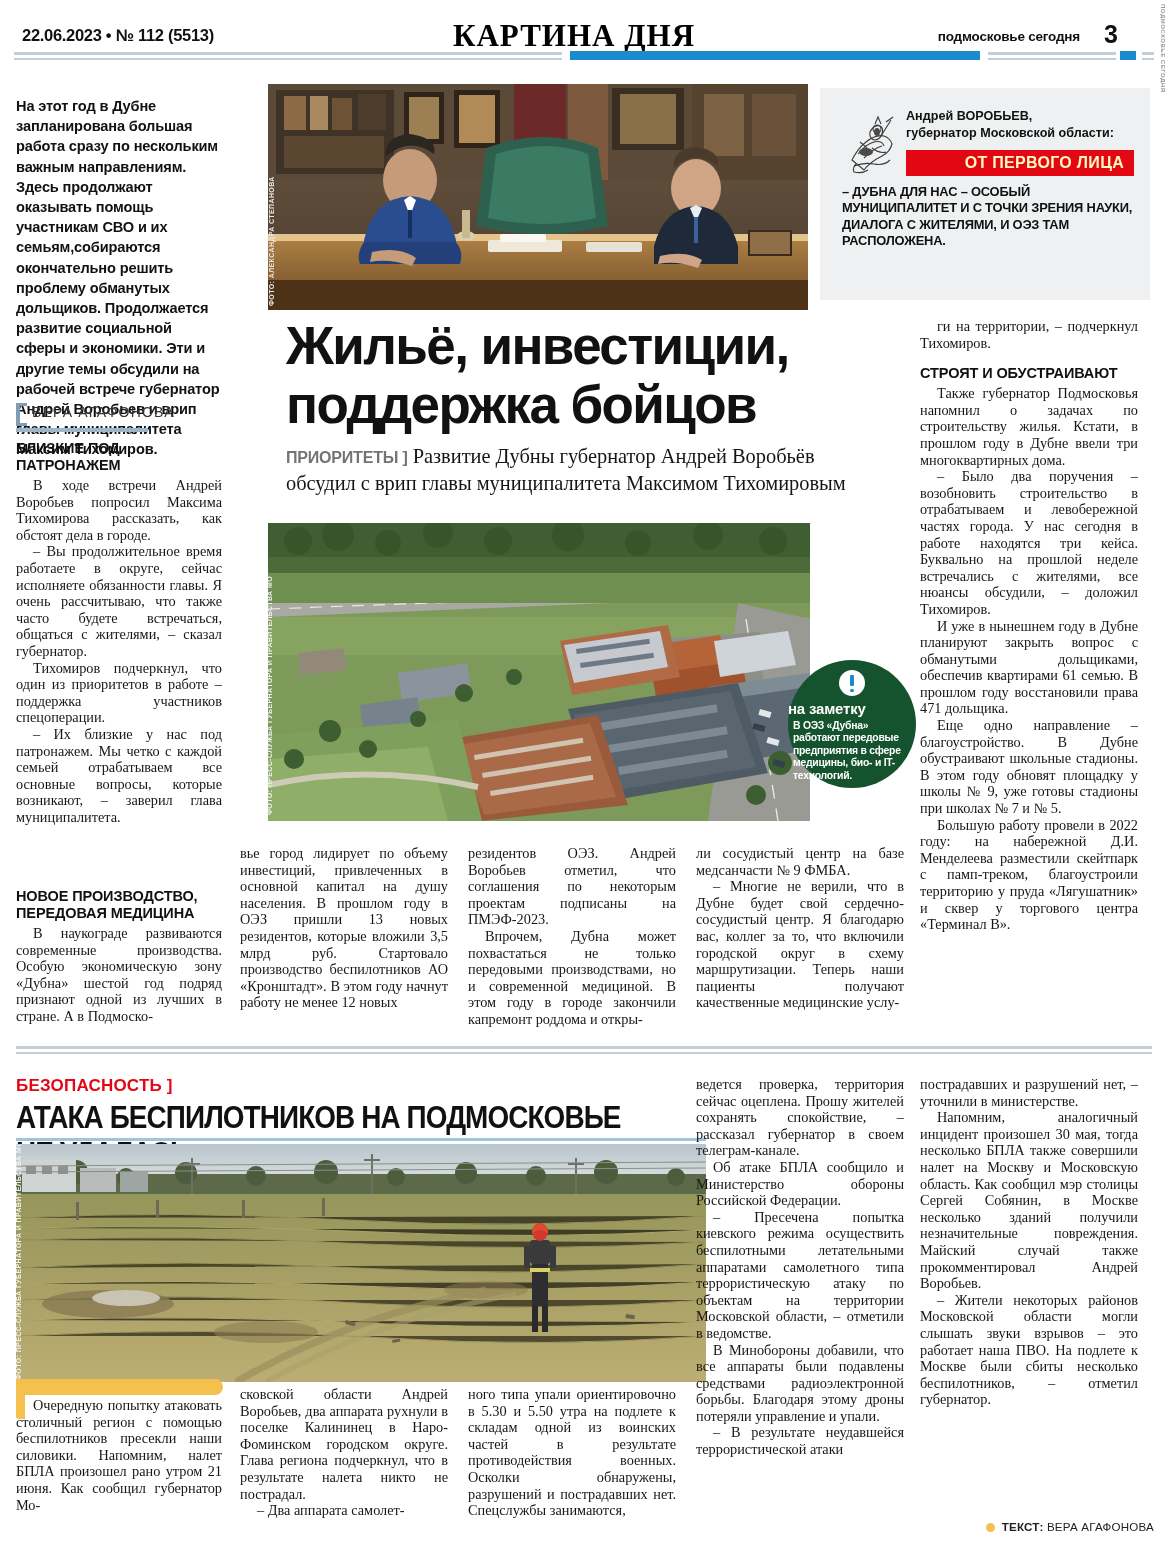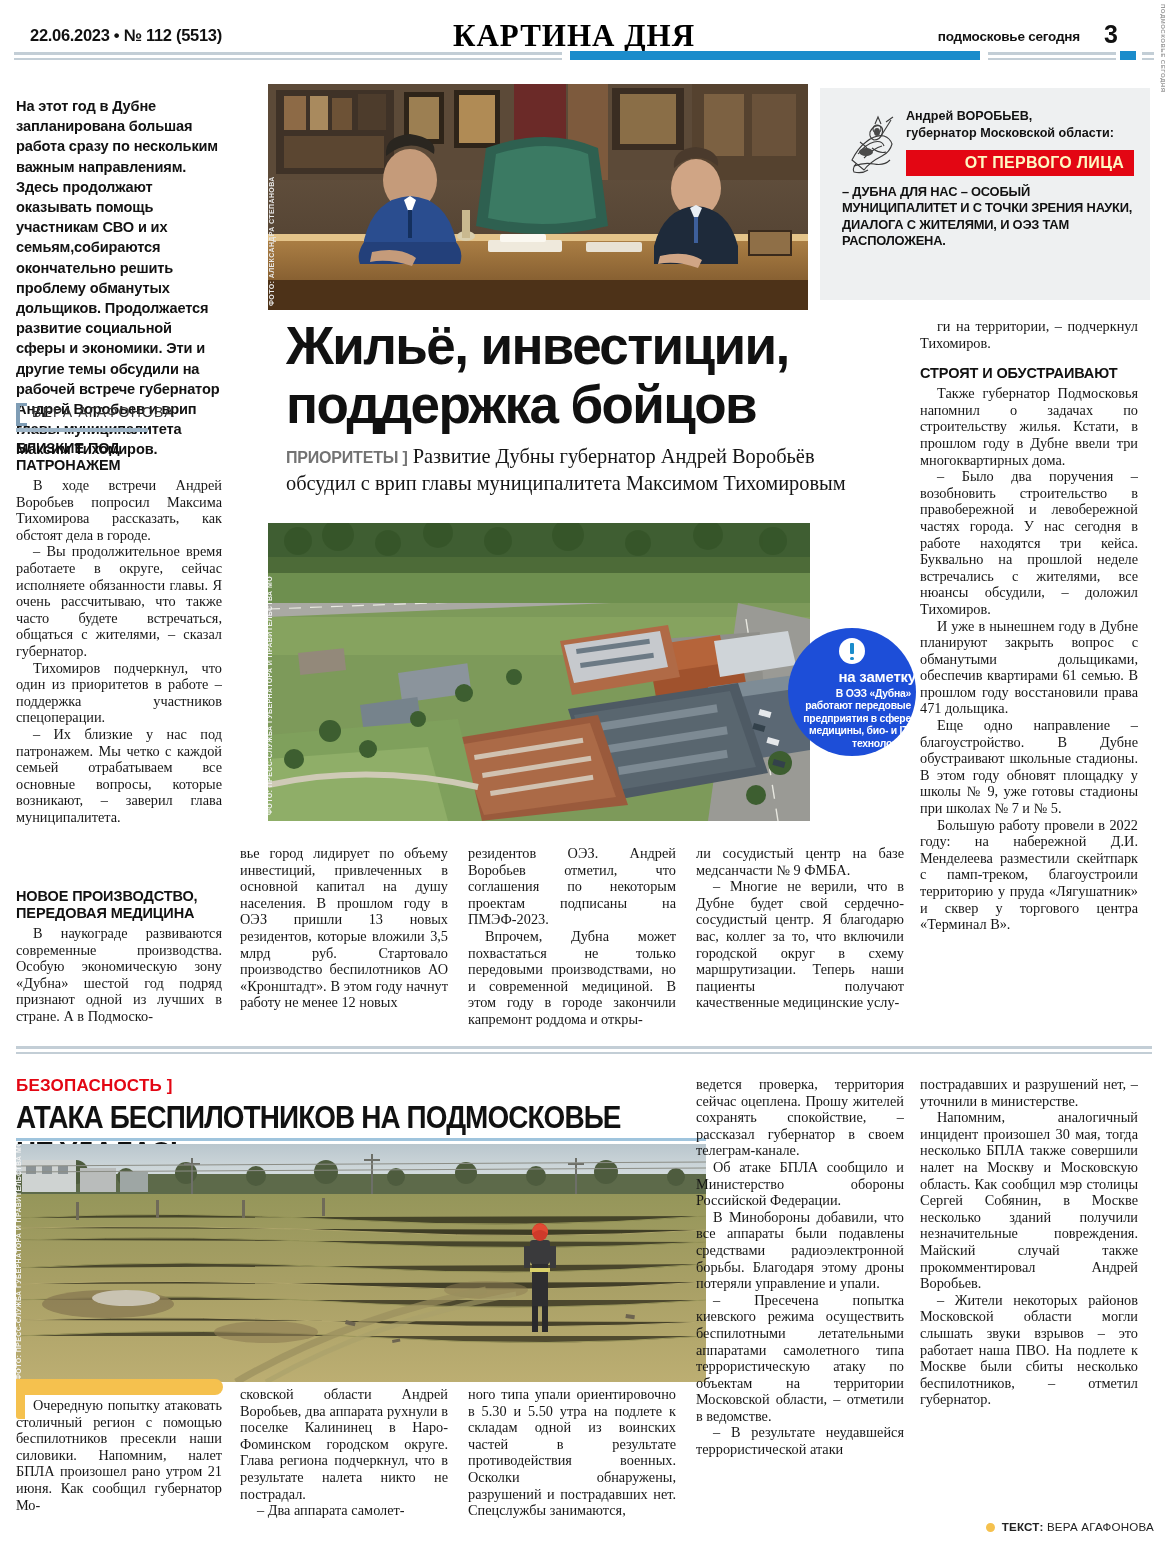--- a/index.html
+++ b/index.html
@@ -5,21 +5,21 @@
   html,body{margin:0;padding:0;}
   body{
     width:1168px;height:1555px;background:#ffffff;
     font-family:"Liberation Serif",serif;color:#1a1a1a;
     position:relative;overflow:hidden;
   }
   .page{position:absolute;inset:0;}
 
   
   .masthead{position:absolute;left:14px;top:22px;width:1120px;height:44px;}
-  .mh-date{position:absolute;left:16px;top:4px;font-family:"Liberation Sans",sans-serif;
+  .mh-date{position:absolute;left:8px;top:4px;font-family:"Liberation Sans",sans-serif;
     font-weight:bold;font-size:16.5px;letter-spacing:-0.3px;color:#111;}
   .mh-title{position:absolute;left:0;right:0;top:-4px;text-align:center;
     font-family:"Liberation Serif",serif;font-weight:bold;font-size:31px;
     letter-spacing:1px;color:#000;}
   .mh-brand{position:absolute;right:54px;top:7px;font-family:"Liberation Sans",sans-serif;
     font-weight:bold;font-size:13.5px;letter-spacing:-0.2px;color:#111;}
   .mh-pageno{position:absolute;right:16px;top:-2px;font-family:"Liberation Sans",sans-serif;
     font-weight:bold;font-size:25px;color:#111;}
 
   .mh-rules{position:absolute;left:14px;top:52px;width:1140px;height:10px;}
@@ -81,22 +81,22 @@
   
   .headline{position:absolute;left:286px;top:316px;width:610px;
     font-family:"Liberation Sans",sans-serif;font-weight:bold;font-size:53px;
     line-height:59px;letter-spacing:-1.6px;color:#111;}
   .deck{position:absolute;left:286px;top:444px;width:600px;
     font-family:"Liberation Serif",serif;font-size:20.4px;line-height:25.5px;color:#151515;}
   .kicker{font-family:"Liberation Sans",sans-serif;font-weight:bold;font-size:16px;
     color:#737373;letter-spacing:-0.2px;}
 
   
-  .note{position:absolute;left:788px;top:628px;width:128px;height:128px;border-radius:50%;
-    background:#1d4ed8;color:#fff;text-align:right;box-sizing:border-box;padding-top:10px;}
+  .note{position:absolute;left:788px;top:660px;width:128px;height:128px;border-radius:50%;
+    background:#14532d;color:#fff;text-align:left;box-sizing:border-box;padding-top:10px;}
   .note-ico{width:26px;height:26px;border-radius:50%;background:#fff;margin:0 auto 4px;
     position:relative;}
   .note-ico:before{content:"";position:absolute;left:50%;top:5px;margin-left:-1.6px;
     width:3.2px;height:11px;background:#1b8ccb;border-radius:1px;}
   .note-ico:after{content:"";position:absolute;left:50%;top:18.5px;margin-left:-1.8px;
     width:3.6px;height:3.6px;background:#1b8ccb;border-radius:50%;}
   .note-t{font-family:"Liberation Sans",sans-serif;font-weight:bold;font-size:15px;
     letter-spacing:-0.2px;margin-bottom:3px;}
   .note-b{font-family:"Liberation Sans",sans-serif;font-weight:bold;font-size:10.4px;
     line-height:12.4px;letter-spacing:-0.25px;padding:0 5px;}
@@ -407,21 +407,21 @@
     <div class="note-b">В ОЭЗ «Дубна» работают передовые предприятия в сфере медицины, био- и IT-технологий.</div>
   </div>
 
   <div class="ta-c5top">
     <div class="body-text">
       <p>ги на территории, – подчеркнул Тихомиров.</p>
     </div>
     <div class="sub-head" style="margin-top:14px;">СТРОЯТ И ОБУСТРАИВАЮТ</div>
     <div class="body-text">
       <p>Также губернатор Подмосковья напомнил о задачах по строительству жилья. Кстати, в прошлом году в Дубне ввели три многоквартирных дома.</p>
-      <p>– Было два поручения – возобновить строительство в правобережной и левобережной частях города. У нас сегодня в работе находятся три кейса. Буквально на прошлой неделе встречались с жителями, все нюансы обсудили, – доложил Тихомиров.</p>
+      <p>– Было два поручения – возобновить строительство в отрабатываем и левобережной частях города. У нас сегодня в работе находятся три кейса. Буквально на прошлой неделе встречались с жителями, все нюансы обсудили, – доложил Тихомиров.</p>
       <p>И уже в нынешнем году в Дубне планируют закрыть вопрос с обманутыми дольщиками, обеспечив квартирами 61 семью. В прошлом году восстановили права 471 дольщика.</p>
       <p>Еще одно направление – благоустройство. В Дубне обустраивают школьные стадионы. В этом году обновят площадку у школы № 9, уже готовы стадионы при школах № 7 и № 5.</p>
       <p>Большую работу провели в 2022 году: на набережной Д.И. Менделеева разместили скейтпарк с памп-треком, благоустроили территорию у пруда «Лягушатник» и сквер у торгового центра «Терминал В».</p>
     </div>
   </div>
 
   <div class="ta-c2 body-text">
     <p style="text-indent:0;">вье город лидирует по объему инвестиций, привлеченных в основной капитал на душу населения. В прошлом году в ОЭЗ пришли 13 новых резидентов, которые вложили 3,5 млрд руб. Стартовало производство беспилотников АО «Кронштадт». В этом году начнут работу не менее 12 новых</p>
   </div>
   <div class="ta-c3 body-text">
@@ -553,22 +553,22 @@
   <div class="ba-c2 body-text">
     <p style="text-indent:0;">сковской области Андрей Воробьев, два аппарата рухнули в поселке Калининец в Наро-Фоминском городском округе. Глава региона подчеркнул, что в результате налета никто не пострадал.</p>
     <p>– Два аппарата самолет-</p>
   </div>
   <div class="ba-c3 body-text">
     <p style="text-indent:0;">ного типа упали ориентировочно в 5.30 и 5.50 утра на подлете к складам одной из воинских частей в результате противодействия военных. Осколки обнаружены, разрушений и пострадавших нет. Спецслужбы занимаются,</p>
   </div>
   <div class="ba-c4 body-text">
     <p style="text-indent:0;">ведется проверка, территория сейчас оцеплена. Прошу жителей сохранять спокойствие, – рассказал губернатор в своем телеграм-канале.</p>
     <p>Об атаке БПЛА сообщило и Министерство обороны Российской Федерации.</p>
+    <p>– Пресечена попытка киевского режима осуществить беспилотными летательными аппаратами самолетного типа террористическую атаку по объектам на территории Московской области, – отметили в ведомстве.</p>
     <p>В Минобороны добавили, что все аппараты были подавлены средствами радиоэлектронной борьбы. Благодаря этому дроны потеряли управление и упали.</p>
-    <p>– Пресечена попытка киевского режима осуществить беспилотными летательными аппаратами самолетного типа террористическую атаку по объектам на территории Московской области, – отметили в ведомстве.</p>
     <p>– В результате неудавшейся террористической атаки</p>
   </div>
   <div class="ba-c5 body-text">
     <p style="text-indent:0;">пострадавших и разрушений нет, – уточнили в министерстве.</p>
     <p>Напомним, аналогичный инцидент произошел 30 мая, тогда несколько БПЛА также совершили налет на Москву и Московскую область. Как сообщил мэр столицы Сергей Собянин, в Москве несколько зданий получили незначительные повреждения. Майский случай также прокомментировал Андрей Воробьев.</p>
     <p>– Жители некоторых районов Московской области могли слышать звуки взрывов – это работает наша ПВО. На подлете к Москве были сбиты несколько беспилотников, – отметил губернатор.</p>
   </div>
 
   <div class="credit">
     <span class="dot"></span><b>ТЕКСТ:</b> <span>ВЕРА АГАФОНОВА</span>

